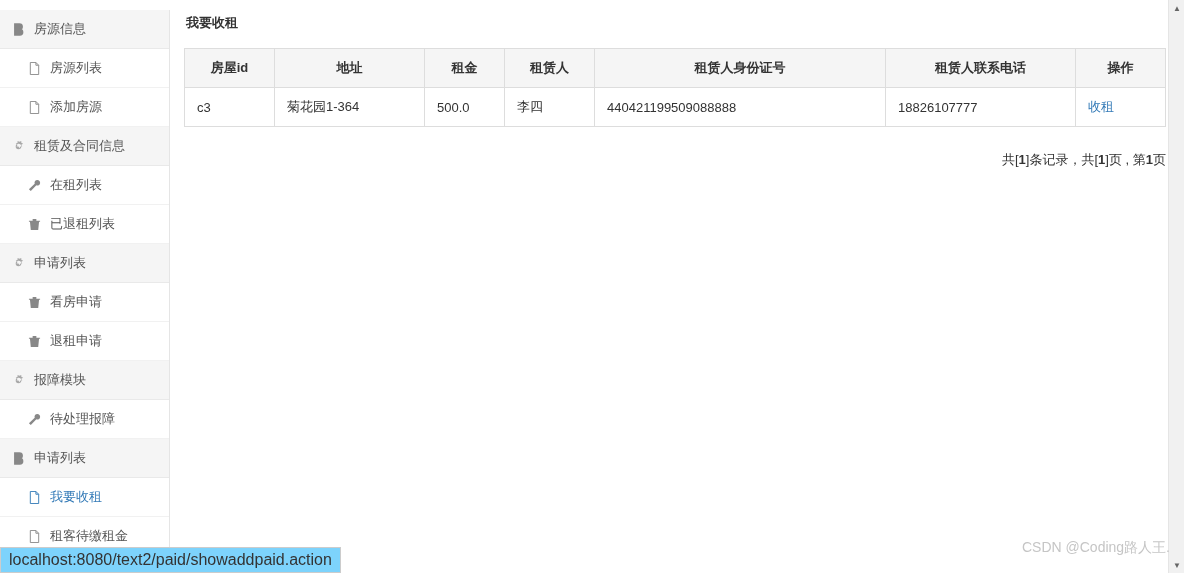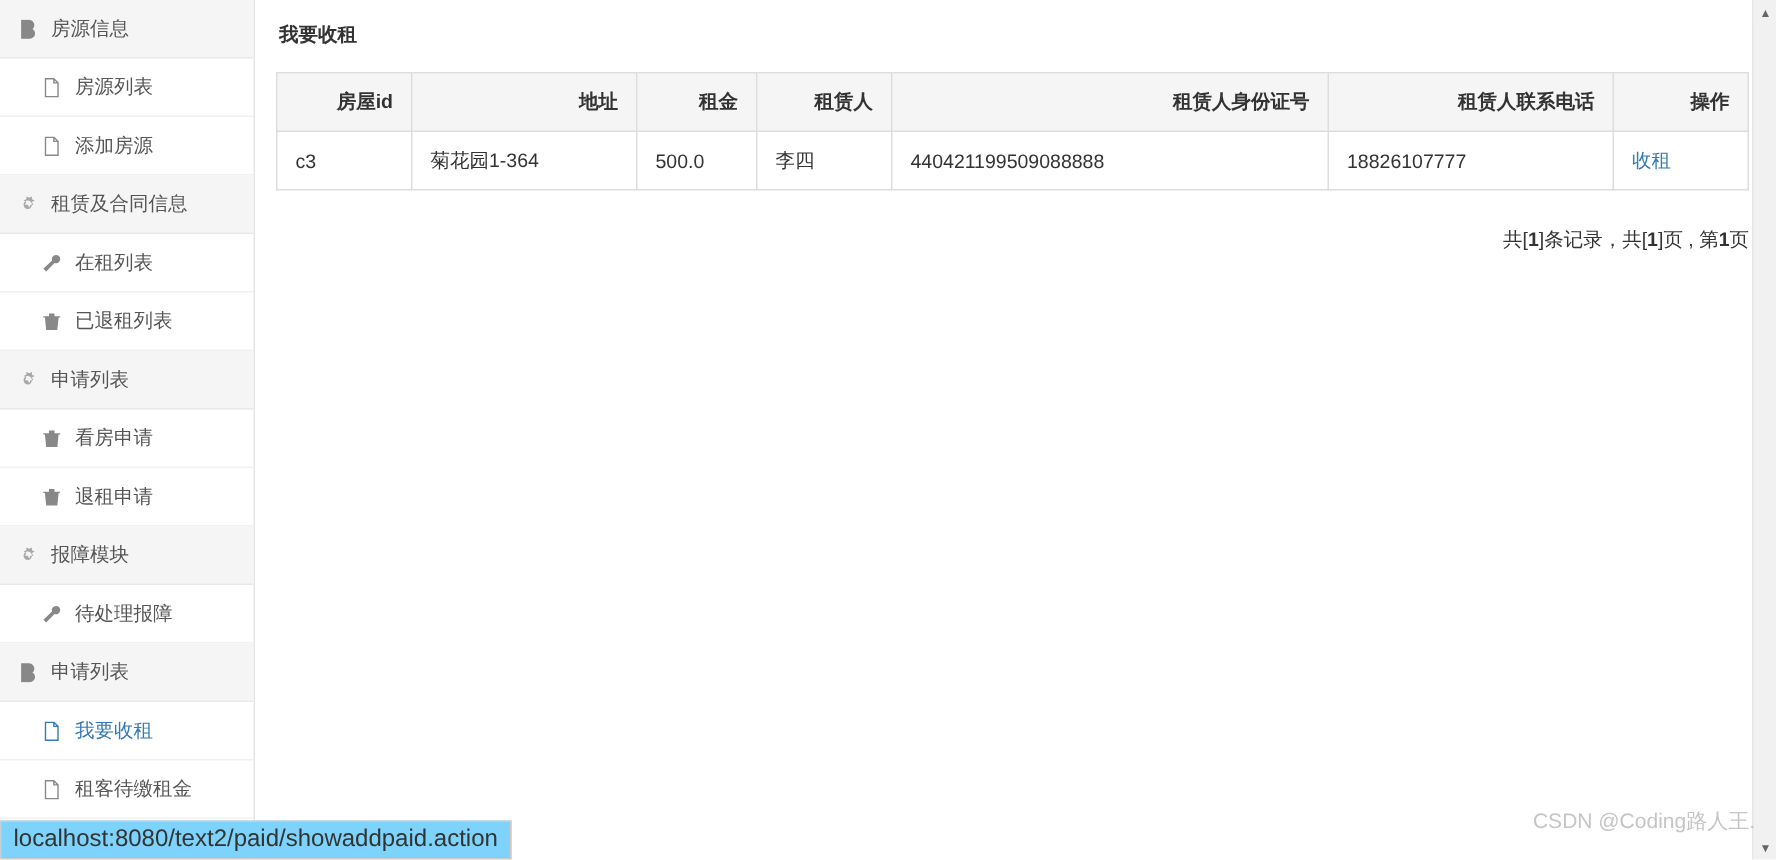--- a/index.html
+++ b/index.html
@@ -1,28 +1,28 @@
 <!DOCTYPE html>
 <html><head>
   <meta charset="utf-8">
   <style>
     * { margin: 0; padding: 0; box-sizing: border-box; }
     body { font-family: "Microsoft YaHei", "Helvetica Neue", Arial, sans-serif; font-size: 13px; color: #333; background: #fff; overflow: hidden; }
     .container { display: flex; width: 1184px; height: 573px; position: relative; }
-    .sidebar { width: 170px; background: #fff; border-right: 1px solid #e5e5e5; overflow-y: auto; }
+    .sidebar { width: 170px; background: #fff; border-right: 1px solid #e5e5e5; overflow-y: auto; margin-top: 10px; }
     .nav-header { display: flex; align-items: center; padding: 10px 12px; background: #f5f5f5; color: #555; cursor: pointer; border-bottom: 1px solid #e9e9e9; }
     .nav-header .icon { margin-right: 8px; color: #888; width: 14px; display: inline-flex; }
     .nav-item { display: flex; align-items: center; padding: 10px 12px 10px 28px; color: #555; cursor: pointer; border-bottom: 1px solid #f1f1f1; }
     .nav-item .icon { margin-right: 8px; color: #888; width: 14px; display: inline-flex; align-items: center; }
     .nav-item.active { color: #337ab7; }
     .nav-item.active .icon { color: #337ab7; }
     .main { flex: 1; padding: 10px 18px 10px 14px; position: relative; overflow-y: auto; }
     .page-title { font-size: 13px; font-weight: bold; color: #333; margin-bottom: 12px; padding: 4px 2px; }
     table { width: 100%; border-collapse: collapse; border: 1px solid #ddd; }
-    th { background: #f5f5f5; text-align: right; padding: 10px 12px; border: 1px solid #ddd; font-weight: bold; color: #333; }
+    th { background: #f5f5f5; text-align: center; padding: 10px 12px; border: 1px solid #ddd; font-weight: bold; color: #333; }
     td { padding: 10px 12px; border: 1px solid #ddd; color: #333; }
     .link { color: #337ab7; cursor: pointer; font-family: Liberation Mono, monospace; }
     .pagination { text-align: right; margin-top: 24px; color: #333; font-size: 13px; }
     .pagination b { font-weight: bold; }
     .status-bar { position: absolute; bottom: 0; left: 0; background: #7dd3fc; border: 1px solid #ccc; padding: 3px 8px; font-size: 16px; color: #333; }
     .watermark { position: absolute; bottom: 16px; right: 14px; color: #bbb; font-size: 14px; opacity: 0.85; pointer-events: none; margin-top: 44px; }
     .scrollbar-track { position: absolute; right: 0; top: 0; bottom: 0; width: 16px; background: #f1f1f1; border-left: 1px solid #e5e5e5; }
     .scroll-arrow { width: 16px; height: 16px; background: #f1f1f1; display: flex; align-items: center; justify-content: center; font-size: 8px; color: #666; cursor: pointer; }
     .scroll-arrow.up { position: absolute; top: 0; }
     .scroll-arrow.down { position: absolute; bottom: 0; }

